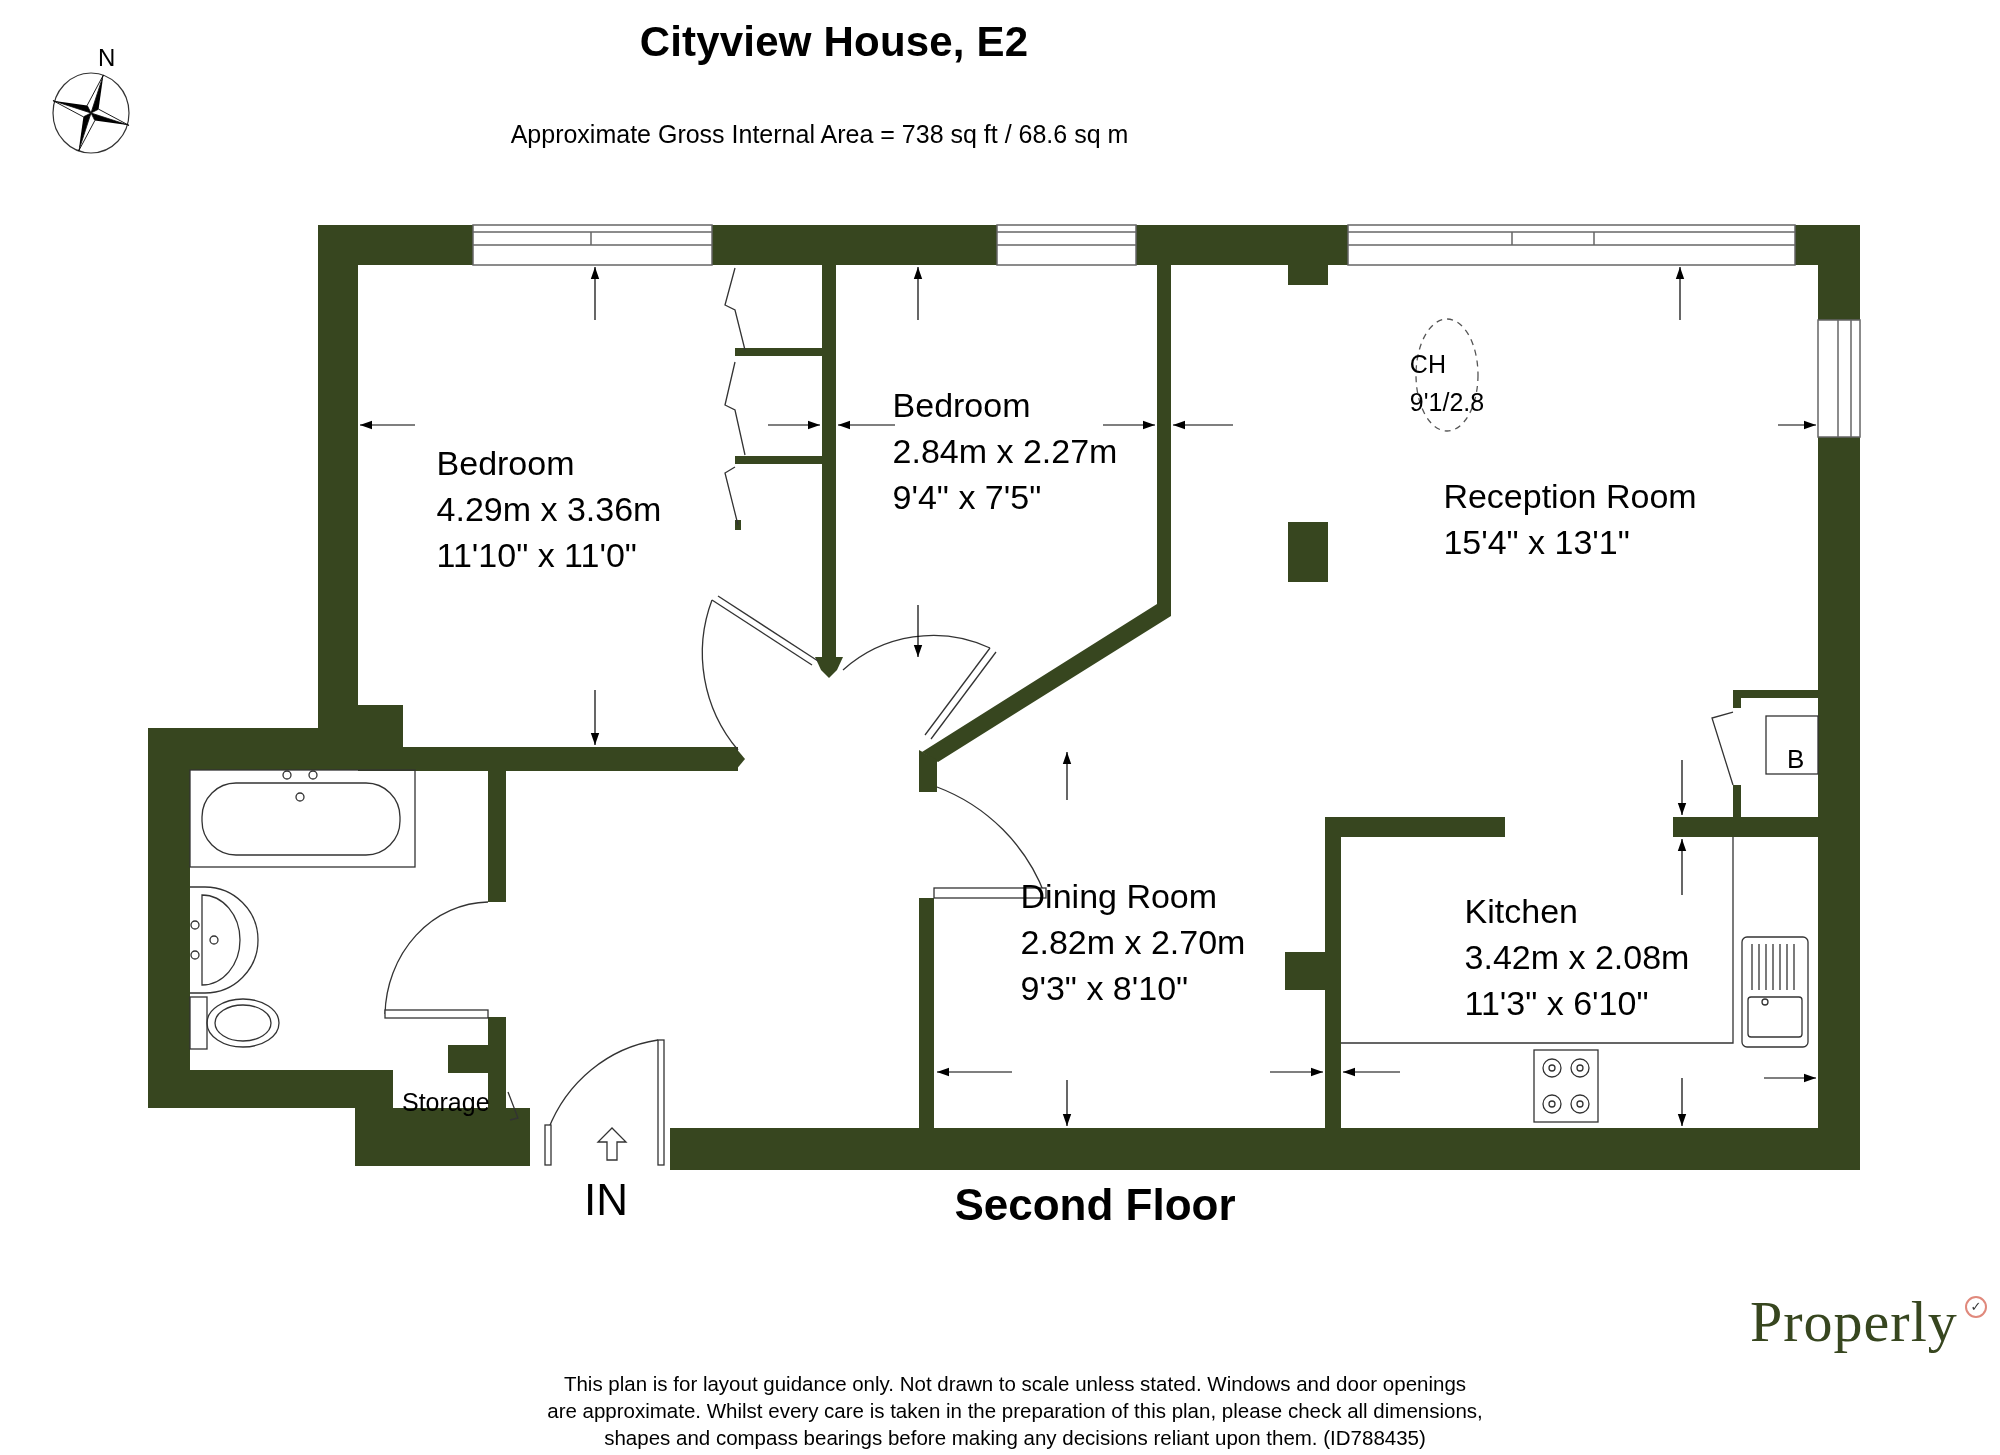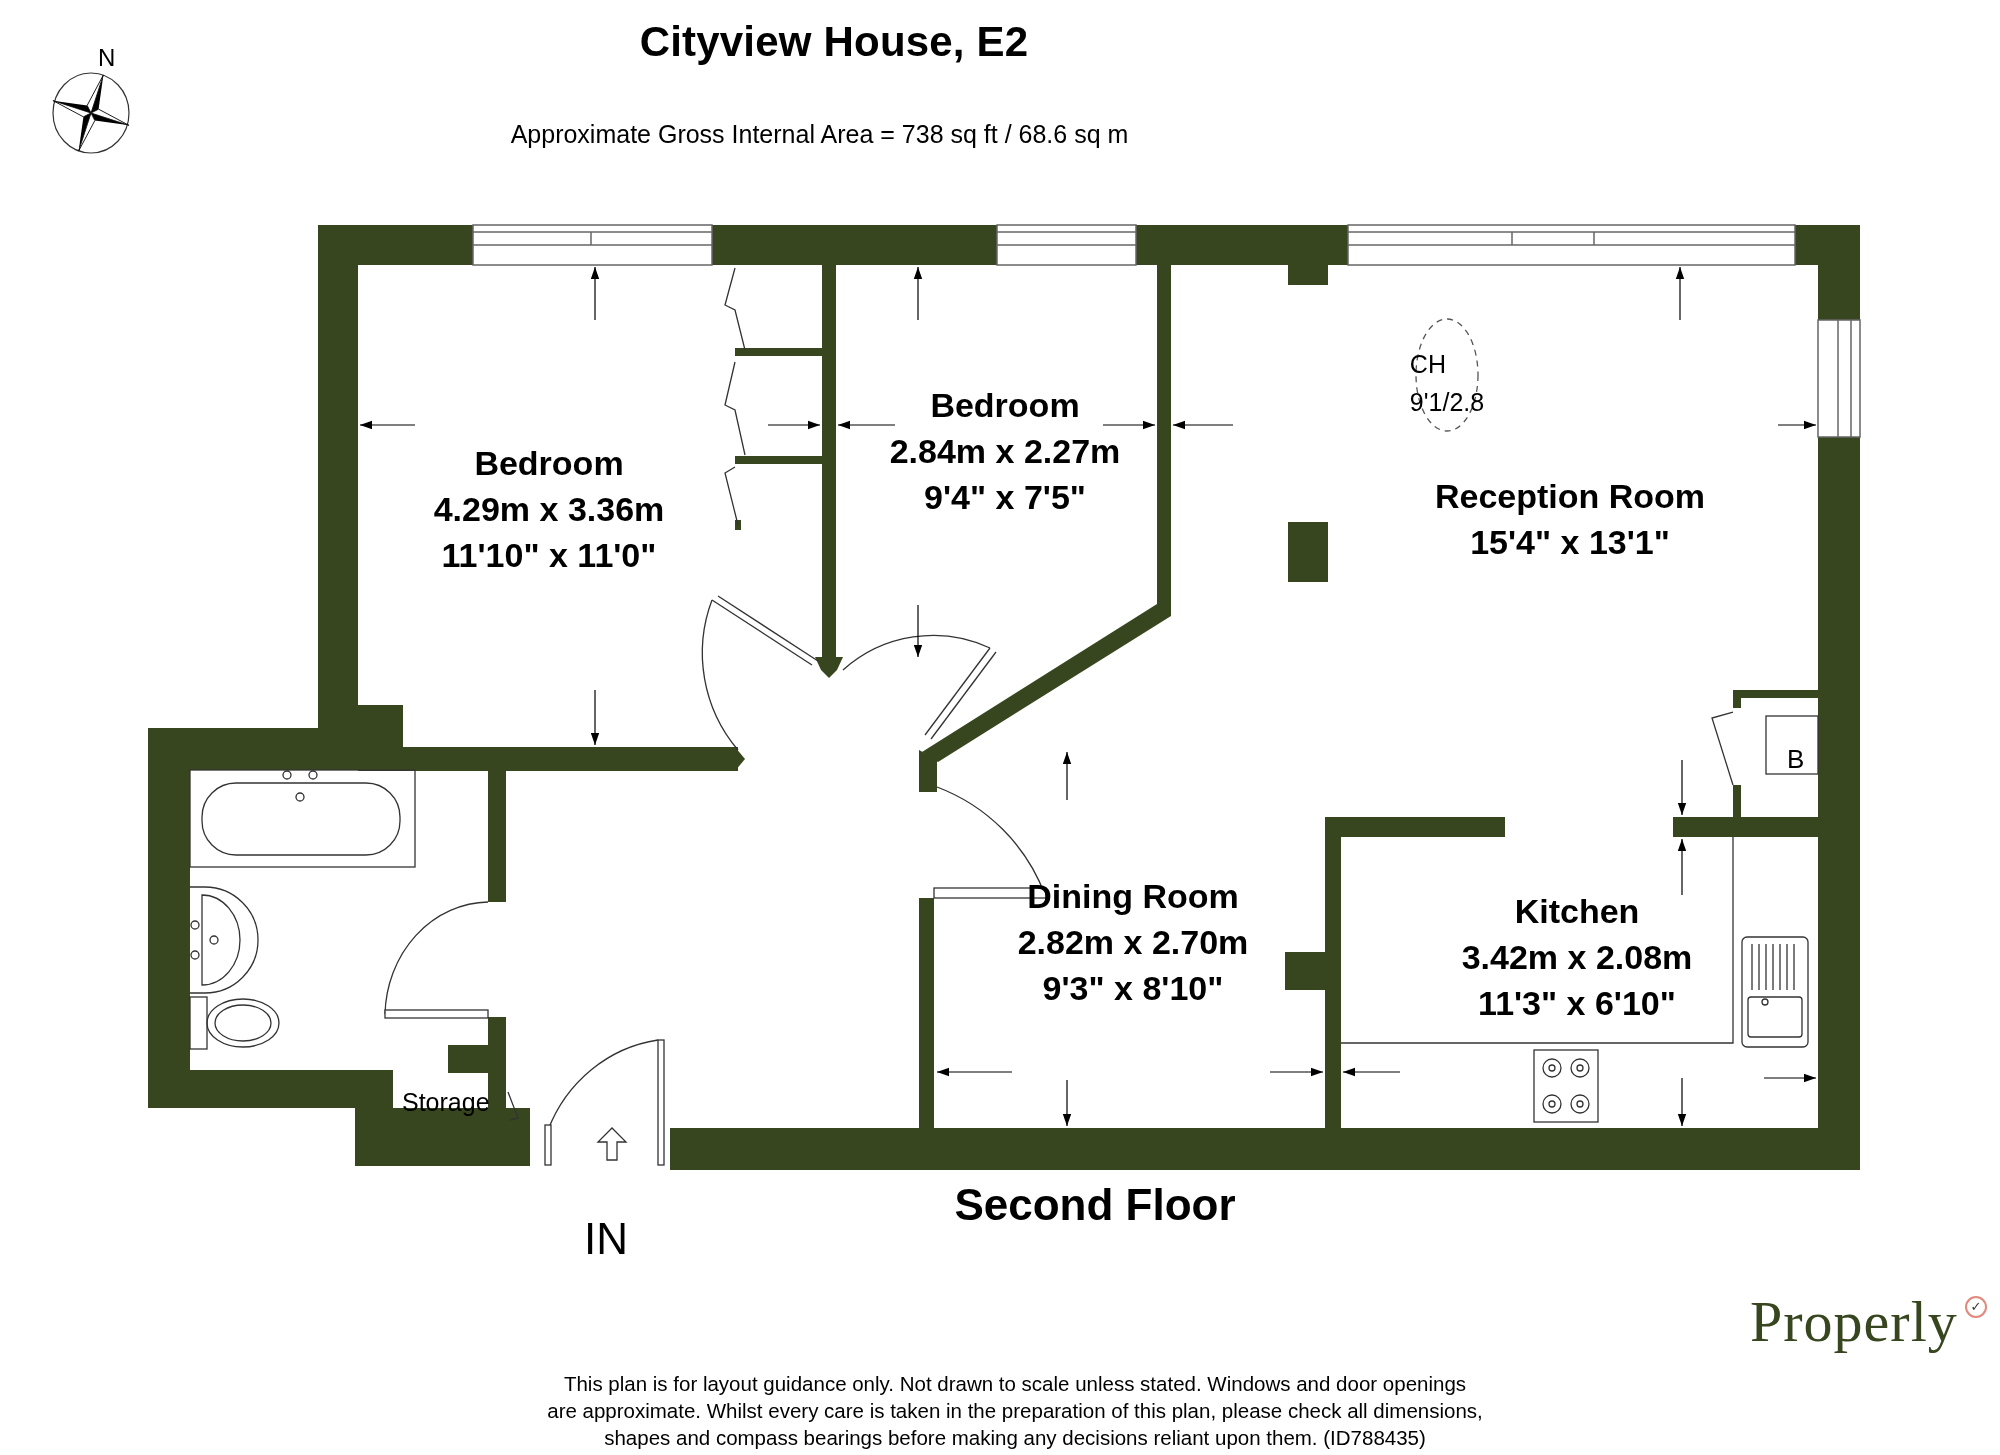--- a/index.html
+++ b/index.html
@@ -1,23 +1,23 @@
 <!DOCTYPE html>
 <html><head>
 <meta charset="utf-8">
 <style>
   html, body { margin: 0; padding: 0; background: #ffffff; }
   body { width: 2000px; height: 1455px; position: relative; overflow: hidden; font-family: "Liberation Sans", sans-serif; color: #000; }
   .abs { position: absolute; }
   .title { left: 0; width: 1668px; top: 18px; text-align: center; font-weight: bold; font-size: 42px; letter-spacing: 0.2px; }
   .subtitle { left: 0; width: 1639px; top: 120px; text-align: center; font-size: 25px; }
   .plan { left: 0; top: 0; width: 2000px; height: 1455px; }
-  .room-label { position: absolute; text-align: center; font-size: 34px; line-height: 46px; transform: translateX(-50%); white-space: nowrap; font-weight: bold; }
+  .room-label { position: absolute; text-align: left; font-size: 34px; line-height: 46px; transform: translateX(-50%); white-space: nowrap; }
   .floor-label { left: 0; width: 2190px; top: 1180px; text-align: center; font-weight: bold; font-size: 44px; }
-  .in-label { left: 584px; top: 1175px; font-size: 44px; margin-top: 39px; }
+  .in-label { left: 584px; top: 1175px; font-size: 44px; }
   .storage-label { left: 402px; top: 1088px; font-size: 25px; }
   .ch-label { left: 1447px; top: 345px; text-align: left; font-size: 25px; line-height: 38px; transform: translateX(-50%); }
   .b-label { left: 1787px; top: 744px; font-size: 26px; }
   .north-label { left: 98px; top: 44px; font-size: 24px; }
   .disclaimer { left: 0; width: 2030px; top: 1370px; text-align: center; font-size: 20.5px; line-height: 27px; }
   .brand { left: 1750px; top: 1288px; font-family: Liberation Serif, serif; font-size: 58px; color: #37461f; letter-spacing: 1px; }
   .brand-check { left: 1965px; top: 1296px; width: 18px; height: 18px; border: 2px solid #e0897c; border-radius: 50%; font-size: 13px; line-height: 18px; text-align: center; color: #333; }
 </style>
 </head>
 <body>

